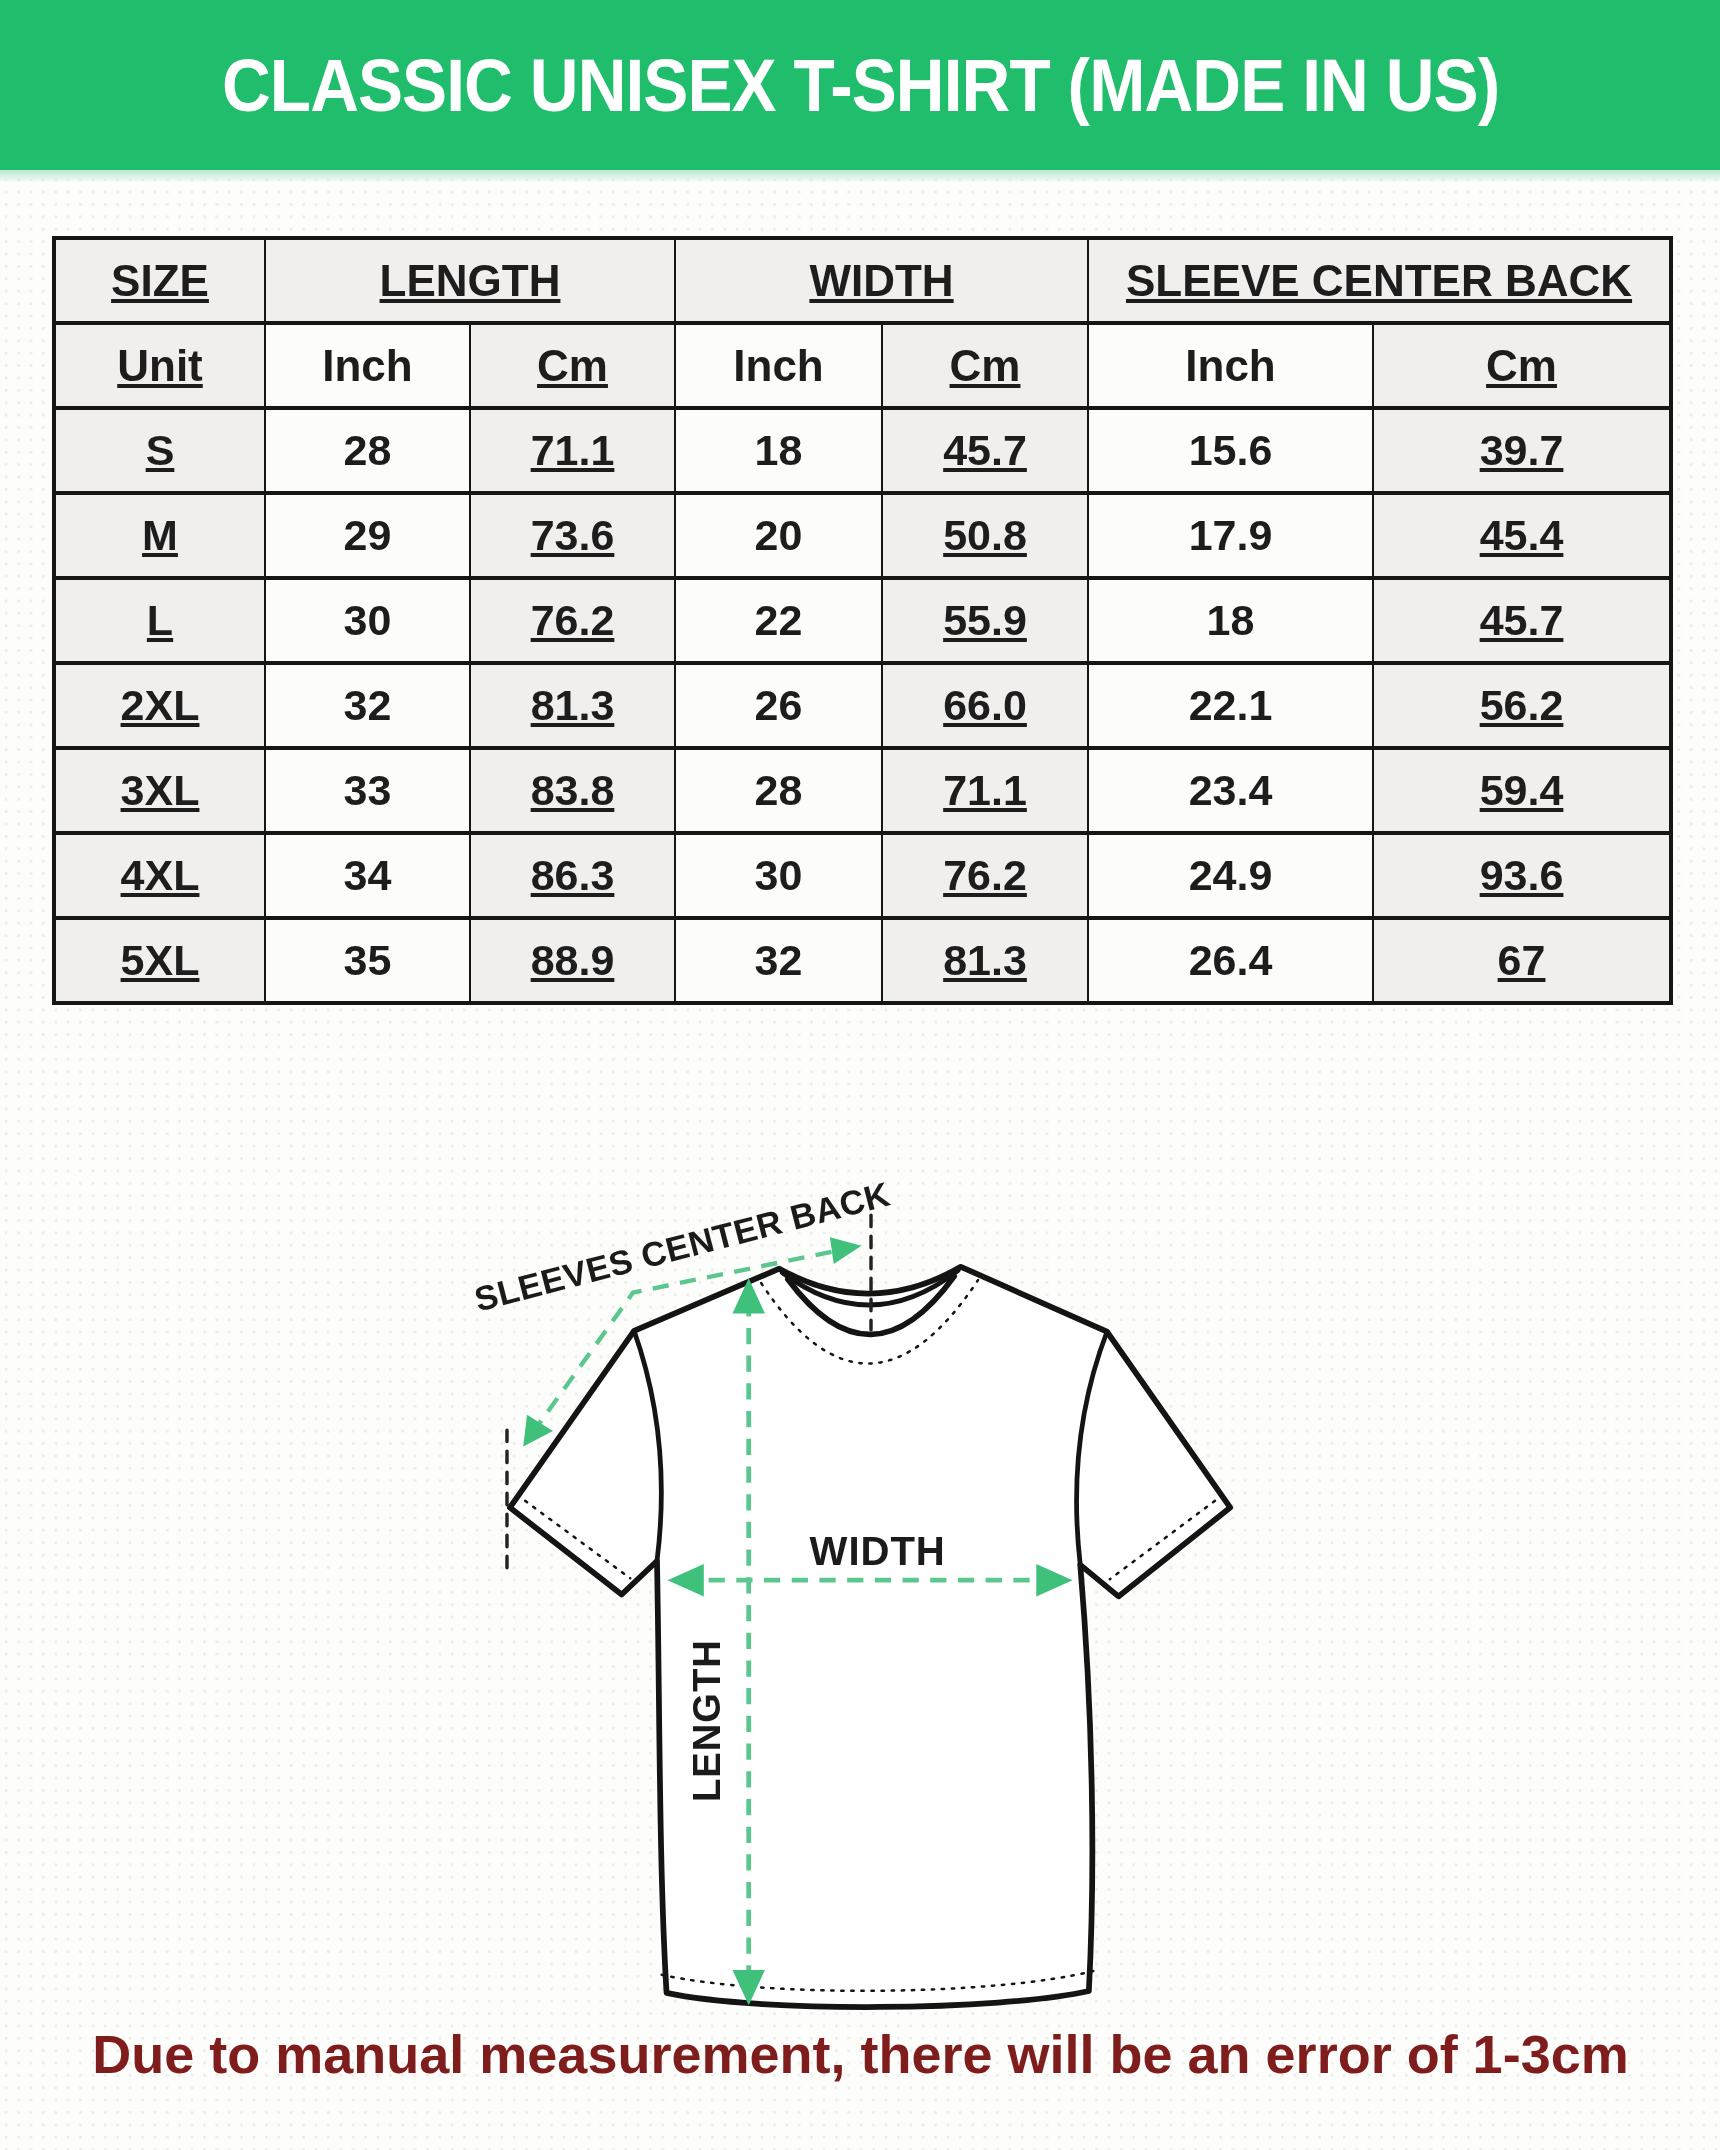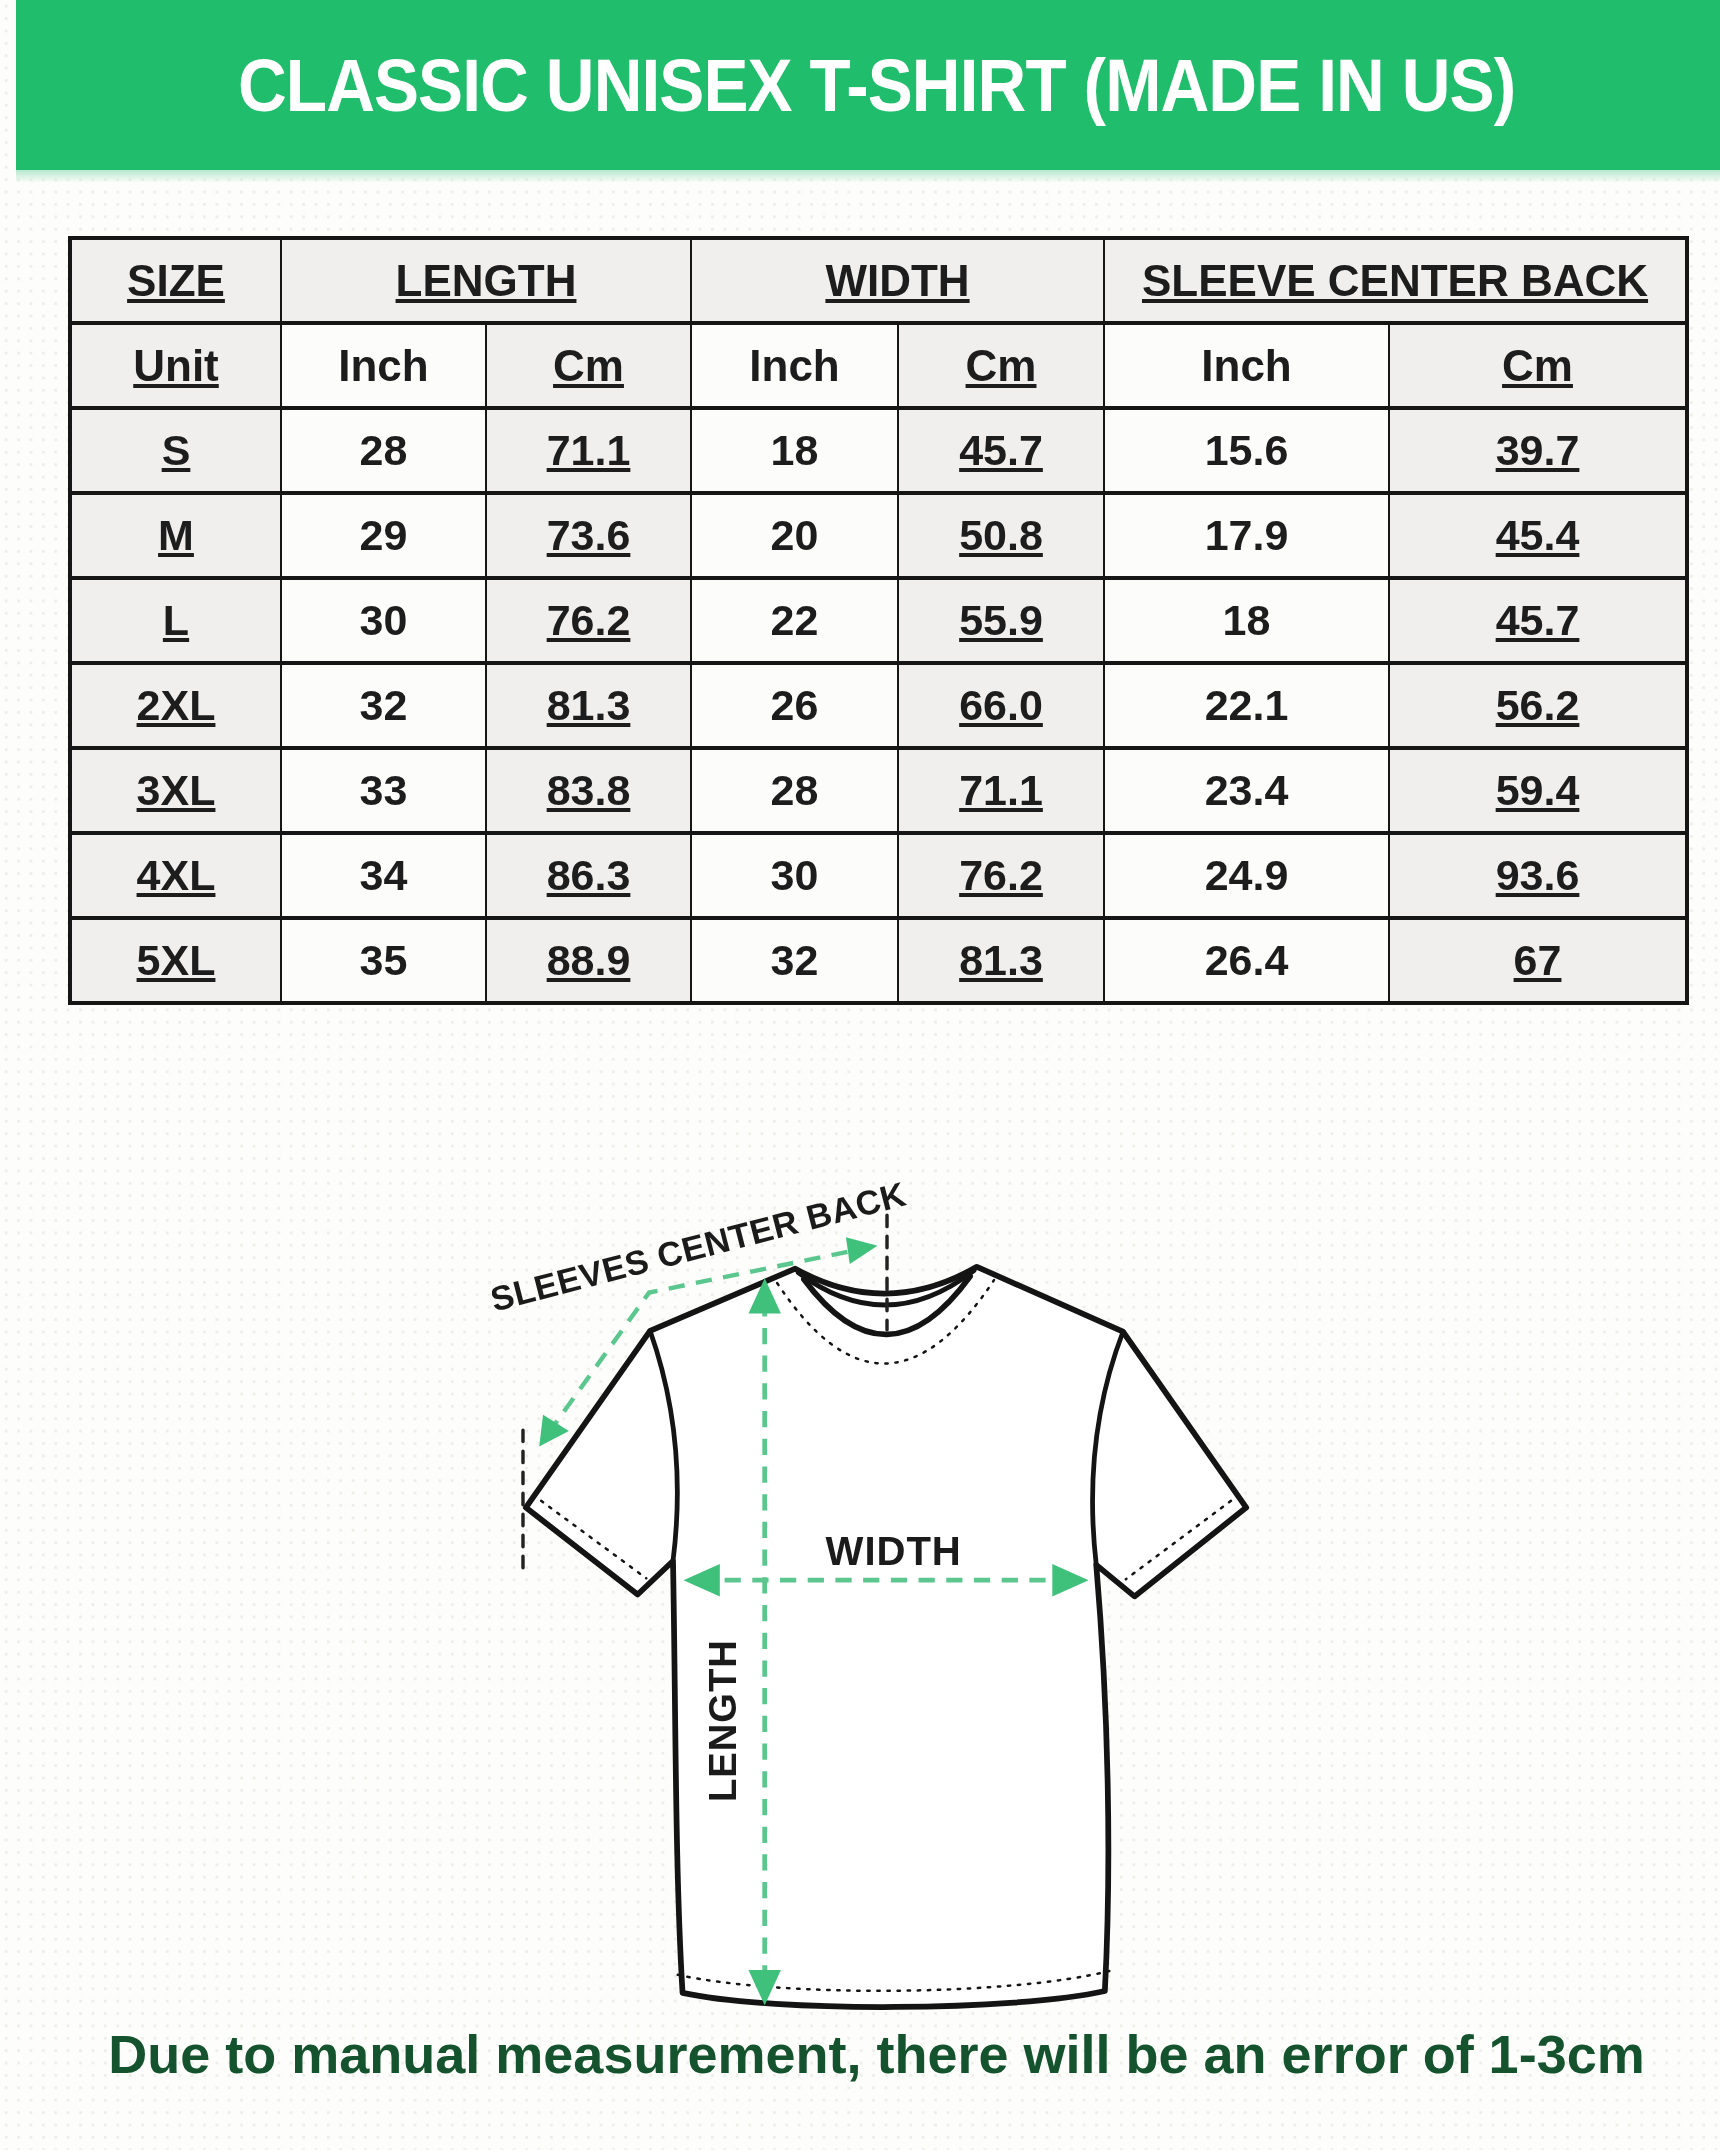--- a/index.html
+++ b/index.html
@@ -4,21 +4,21 @@
 <style>
   html,body{margin:0;padding:0;}
   body{
     width:1721px;height:2151px;position:relative;
     font-family:"Liberation Sans",sans-serif;
     background-color:#fdfdfb;
     background-image:radial-gradient(rgba(170,170,160,0.18) 1.4px, transparent 1.5px);
     background-size:12.4px 12.4px;
     overflow:hidden;
   }
-  .page{position:absolute;inset:0;margin-left:16px;}
+  .page{position:absolute;inset:0;}
 
   
   .banner{
     position:absolute;left:0;top:0;width:1721px;height:170px;
     background:#1fbd6c;display:flex;align-items:center;justify-content:center;
   }
   .banner-fade{
     position:absolute;left:0;top:170px;width:1721px;height:13.4px;
     background:linear-gradient(#b7e9cf,rgba(255,255,255,0));
   }
@@ -44,21 +44,21 @@
   table.size-table thead th{font-size:44px;}
   table.size-table td{font-size:43px;}
   table.size-table .gray{background:#f1efee;text-decoration:underline;}
 
   
   svg.diagram{position:absolute;left:0;top:1176px;}
 
   
   .note{
     position:absolute;left:0;top:2023px;width:1721px;
-    text-align:center;font-size:54px;font-weight:700;color:#14532d;
+    text-align:center;font-size:54px;font-weight:700;color:#7f1d1d;
   }
 </style>
 </head>
 <body>
 
 <div class="page">
 
   <div class="banner">
     <h1>CLASSIC UNISEX T-SHIRT (MADE IN US)</h1>
   </div>

